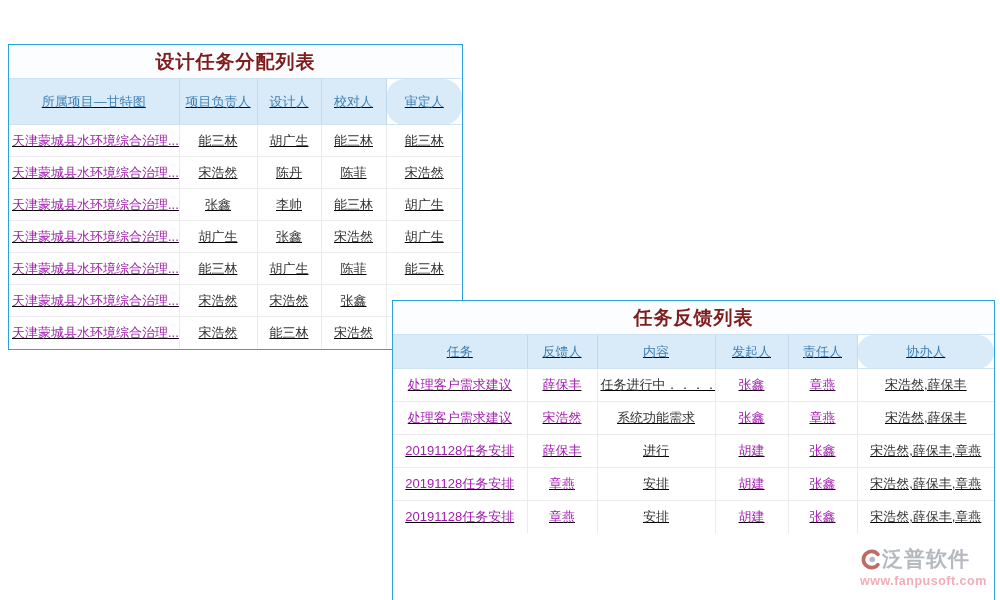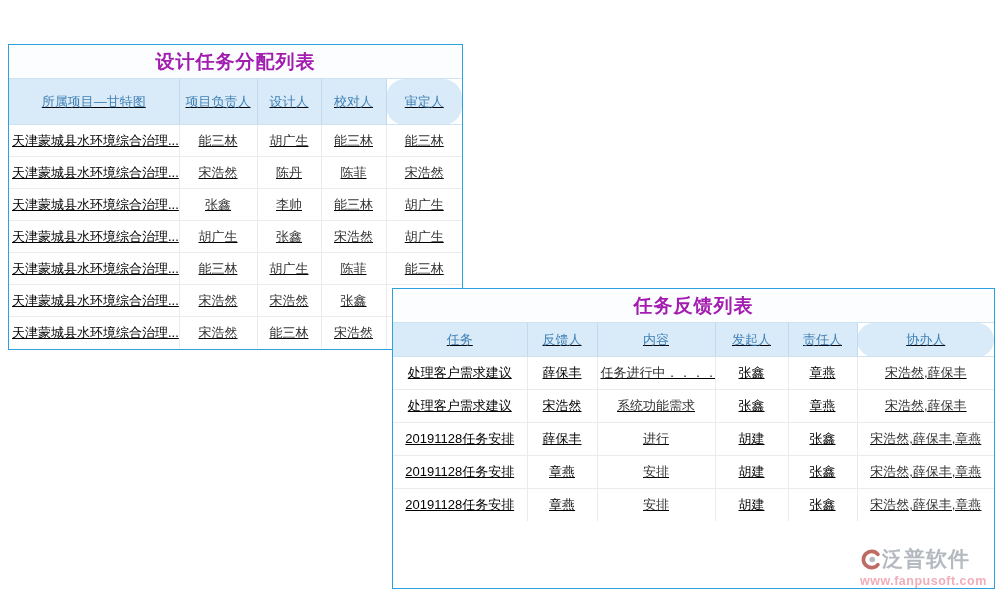--- a/index.html
+++ b/index.html
@@ -16,29 +16,29 @@
     box-sizing: border-box;
     background: #ffffff;
     border: 1px solid #2ba2dd;
   }
   #panel-design {
     left: 8px; top: 44px;
     width: 455px; height: 306px;
     z-index: 1;
   }
   #panel-feedback {
-    left: 392px; top: 288px;
+    left: 392px; top: 300px;
     width: 603px; height: 301px;
     z-index: 2;
   }
   .panel-title {
     text-align: center;
     font-size: 19px;
     font-weight: bold;
-    color: #a21caf;
+    color: #7f1d1d;
     letter-spacing: 1px;
     height: 33px;
     line-height: 33px;
     background: #fcfdff;
     border-bottom: 1px solid #cfe2f2;
     overflow: hidden;
     white-space: nowrap;
   }
   table.grid {
     border-collapse: collapse;
@@ -70,21 +70,21 @@
     padding: 0 3px;
     overflow: hidden;
     white-space: nowrap;
     background: #ffffff;
   }
   #panel-design td { height: 31px; }
   #panel-feedback td { height: 32px; }
   table.grid tbody tr:first-child td { border-top: none; }
   table.grid td:last-child { border-right: none; }
   table.grid td.link {
-    color: #000000;
+    color: #a21caf;
     cursor: pointer;
   }
   #watermark {
     position: absolute;
     left: 860px; top: 545px;
     width: 134px;
     z-index: 3;
     opacity: 0.85;
     pointer-events: none;
   }

